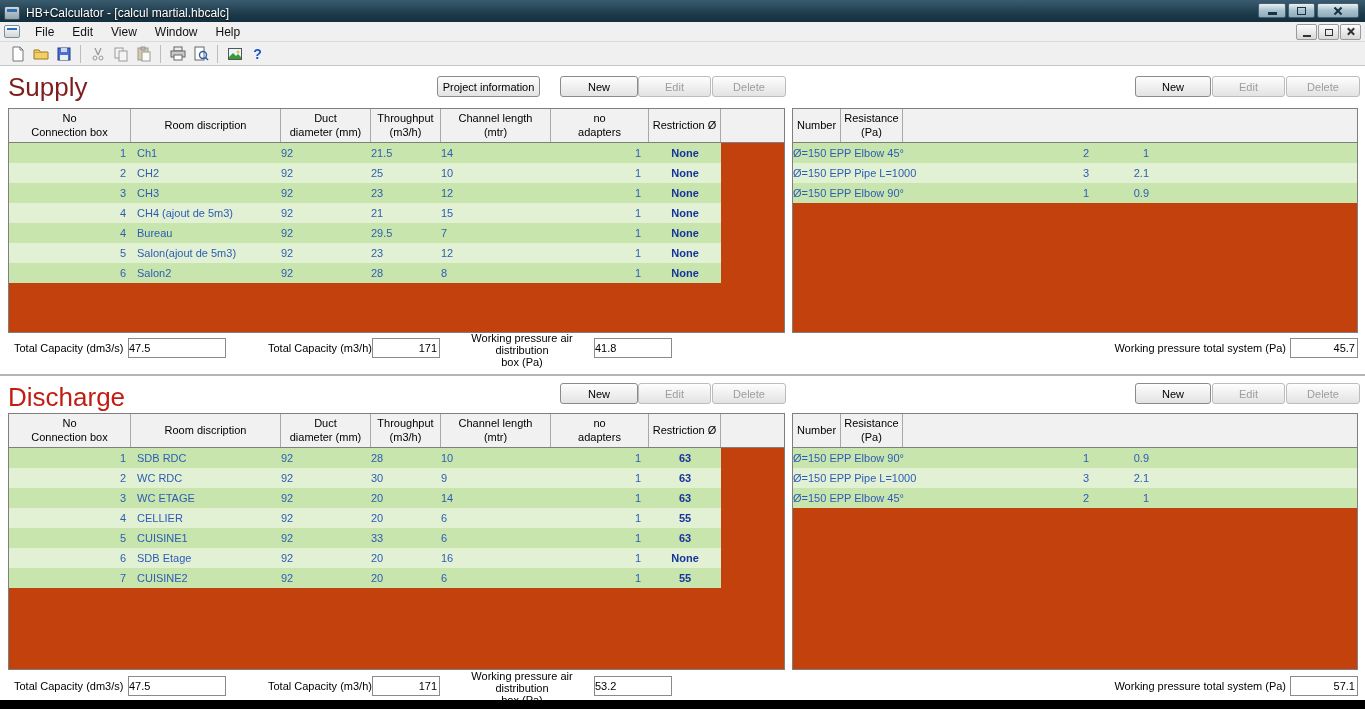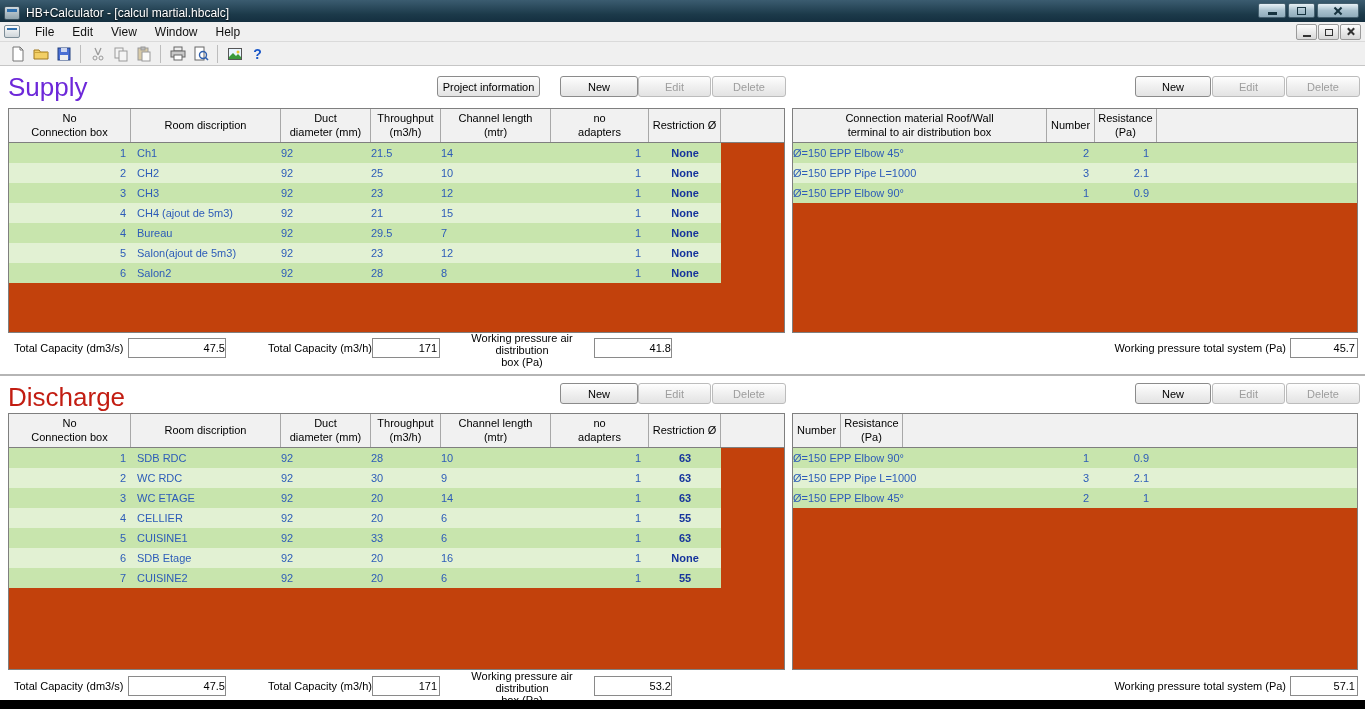--- a/index.html
+++ b/index.html
@@ -44,21 +44,21 @@
   .tool-btn{width:23px;height:22px;display:flex;align-items:center;justify-content:center}
   .tool-sep{width:1px;height:18px;background:#bdbdbd;margin:0 5px}
   .help-q{color:#1a57c8;font-weight:bold;font-size:14px}
 
   
   .panel{position:absolute;left:0;width:1365px;background:#fff}
   .panel-supply{top:66px;height:308px}
   .panel-divider{position:absolute;left:0;top:374px;width:1365px;height:2px;background:#b5b5b5}
   .panel-discharge{top:376px;height:328px}
   .section-title{position:absolute;font-size:26px;letter-spacing:0}
-  .t-supply{color:#6d28d9}
+  .t-supply{color:#7f1d1d}
   .t-discharge{color:#c21d12}
 
   .btn{position:absolute;height:21px;border:1px solid #8b8b8b;border-radius:3px;font-size:11px;color:#000;
     background:linear-gradient(#fefefe,#f1f1f1 45%,#e3e3e3);display:flex;align-items:center;justify-content:center}
   .btn.disabled{color:#9d9d9d;border-color:#bcbcbc}
 
   
   .tbl{position:absolute;border:1px solid #7f7f7f;background:#c2410c;overflow:hidden}
   .thead{display:flex;height:34px;background:#f1f1f1;border-bottom:1px solid #7f7f7f}
   .hcell{display:flex;align-items:center;justify-content:center;text-align:center;font-size:11px;
@@ -83,21 +83,21 @@
   .tbl-right .cell.c0{padding-left:0}
   .tbl-right .cell.c1{text-align:right;padding-right:6px}
   .tbl-right .cell.c2{text-align:right;padding-right:8px}
 
   
   .sumlabel{position:absolute;font-size:11px;color:#000;line-height:20px;white-space:nowrap}
   .sumlabel.two{line-height:12px;text-align:center;white-space:pre-line}
   .sumlabel.right{text-align:right}
   .sumbox{position:absolute;height:20px;border:1px solid #8a8a8a;background:#fff;font-size:11px;
     line-height:18px;color:#000}
-  .sumbox.center{text-align:right}
+  .sumbox.center{text-align:left}
   .sumbox.right{text-align:right;padding-right:2px}
 
   .bottom-strip{position:absolute;left:0;top:700px;width:1365px;height:9px;background:#000}
 </style>
 </head>
 <body>
 
 <div class="titlebar">
   <div class="app-ico"></div>
   <div class="title-text">HB+Calculator - [calcul martial.hbcalc]</div>
@@ -292,22 +292,20 @@
           <div class="cell c3">28</div>
           <div class="cell c4">8</div>
           <div class="cell c5">1</div>
           <div class="cell c6">None</div>
         </div>
       </div>
   </div>
 
   <div class="tbl tbl-right" style="left:792px;top:42px;width:566px;height:225px">
     <div class="thead">
-        <div class="hcell c0">Connection material Roof/Wall
-terminal to air distribution box</div>
         <div class="hcell c1">Number</div>
         <div class="hcell c2">Resistance
 (Pa)</div>
         <div class="hcell c3"></div>
       </div>
     <div class="tbody">
         <div class="trow row-dark">
           <div class="cell c0">Ø=150 EPP Elbow 45°</div>
           <div class="cell c1">2</div>
           <div class="cell c2">1</div>

